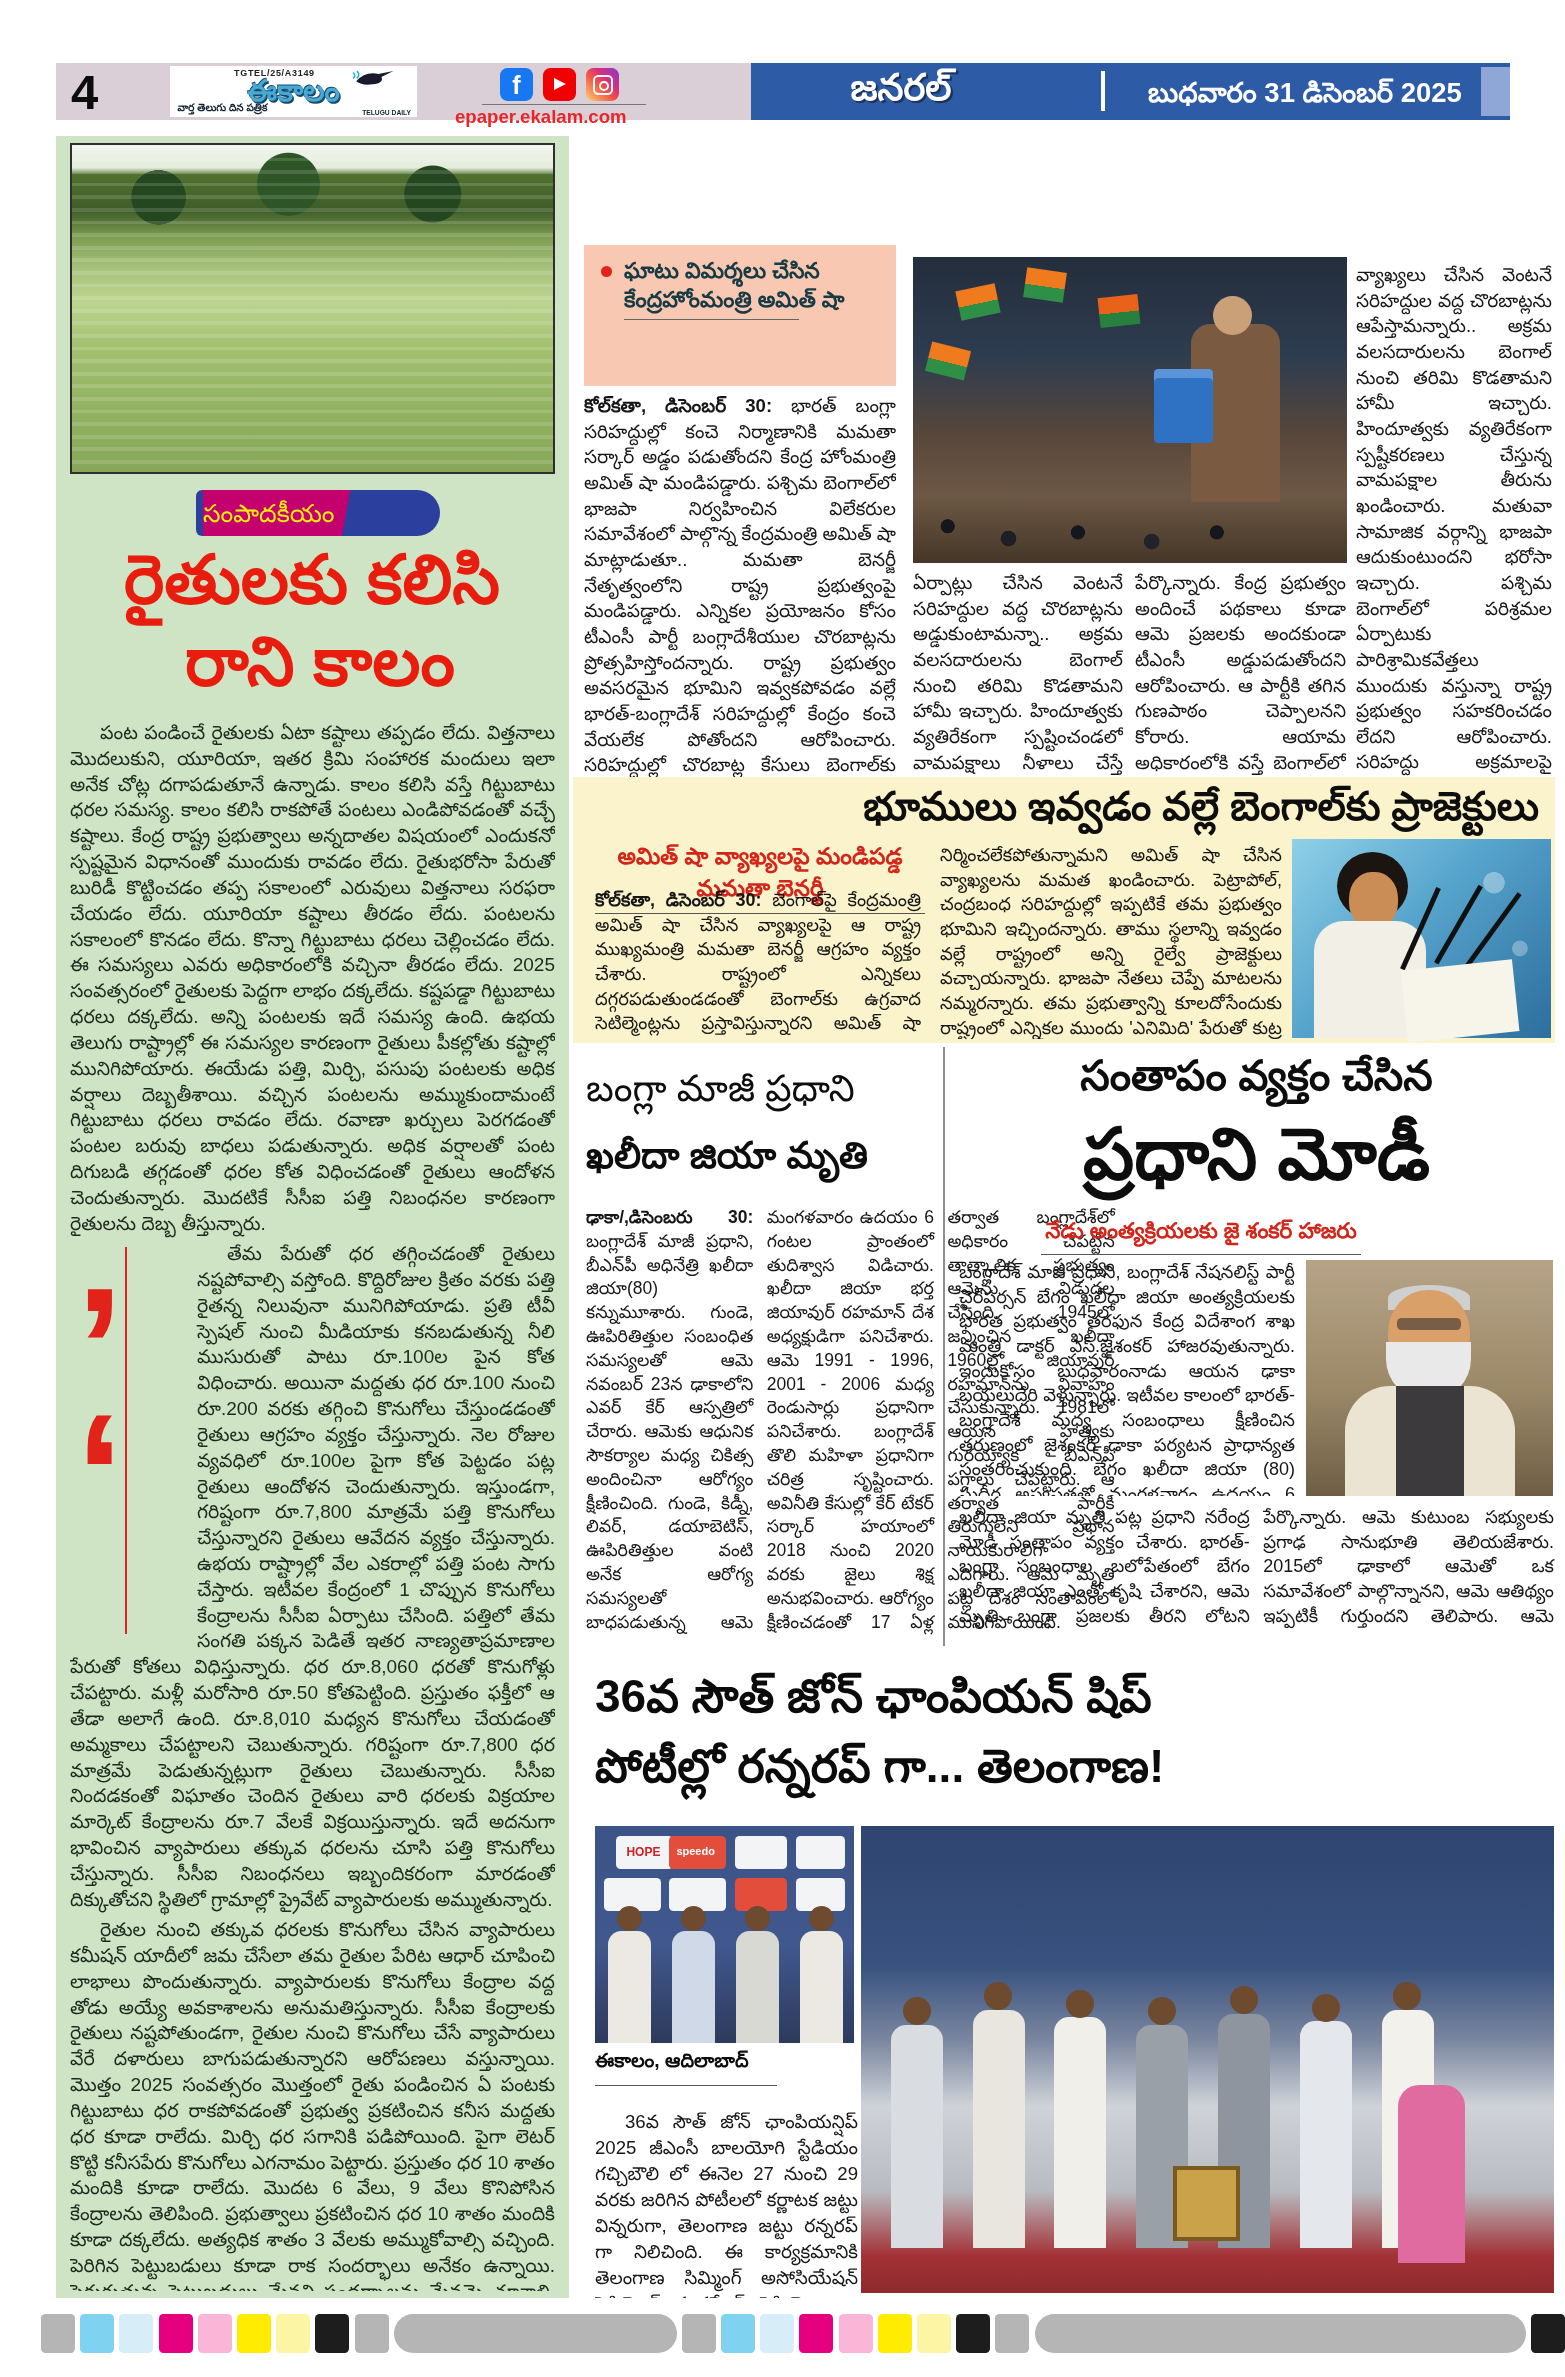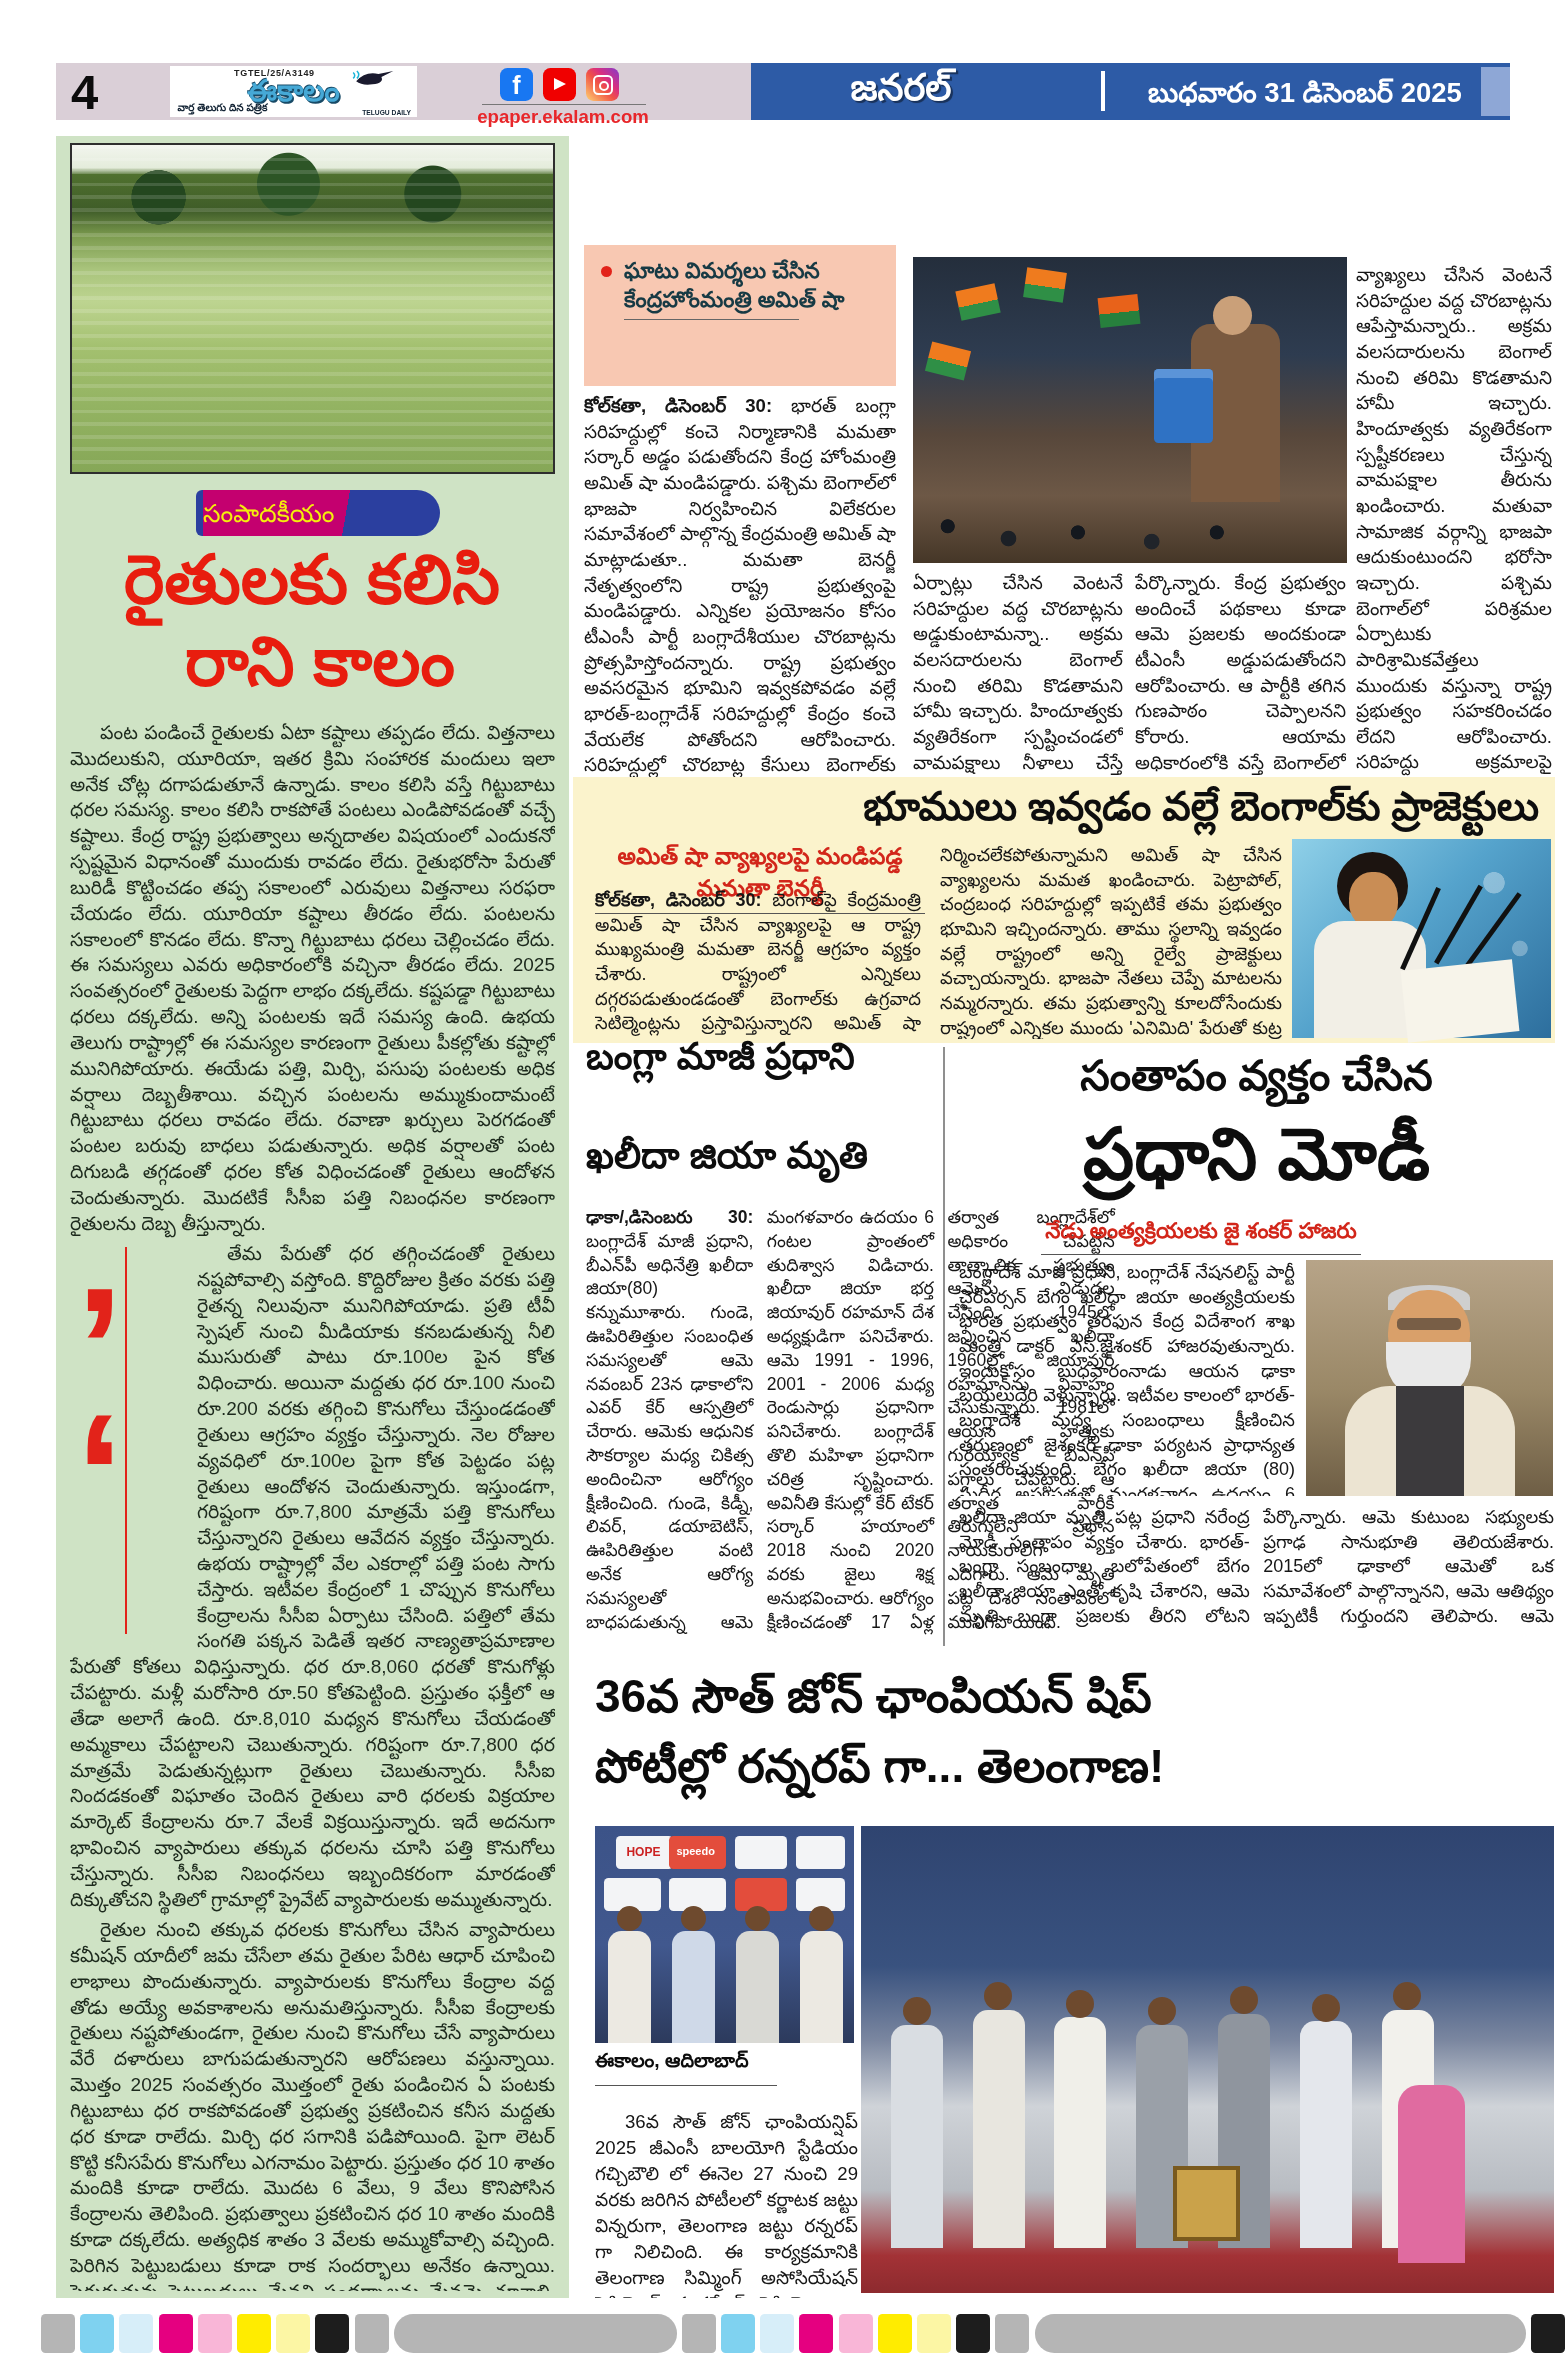--- a/index.html
+++ b/index.html
@@ -21,21 +21,21 @@
   .crow{position:absolute;right:22px;top:1.5px;width:45px;height:19.3px;}
   .soc{top:68px;width:33px;height:33px;border-radius:7.4px;color:#fff;text-align:center;}
   .soc-fb{left:500px;background:#1877f2;font-size:25px;font-weight:800;line-height:34px;}
   .soc-yt{left:543px;background:#f00000;}
   .yt-tri{position:absolute;left:11px;top:9.7px;width:0;height:0;border-left:12px solid #fff;
           border-top:6.7px solid transparent;border-bottom:6.7px solid transparent;}
   .soc-ig{left:586px;background:linear-gradient(45deg,#fed373 0%,#f15245 45%,#d92e7f 65%,#9b36b7 90%);}
   .ig-cam{position:absolute;left:6.7px;top:6.7px;width:16.4px;height:16.4px;border:2.2px solid #fff;border-radius:5.2px;}
   .ig-dot{position:absolute;left:12.6px;top:12.6px;width:6px;height:6px;border:2.2px solid #fff;border-radius:50%;}
   .url-rule{left:482px;top:104px;width:164px;border-top:1.5px solid #777;}
-  .site-url{left:455px;top:106px;width:216px;text-align:center;font-size:18.6px;font-weight:bold;color:#e8262a;}
+  .site-url{left:455px;top:106px;width:216px;text-align:left;font-size:18.6px;font-weight:bold;color:#e8262a;}
   .hdr-blue{left:751px;top:63px;width:759px;height:57px;background:#2d5ba6;}
   .section-name{left:782px;top:67px;width:238px;text-align:center;font-size:37px;font-weight:800;color:#fff;
                 text-shadow:2.2px 2.2px 0.7px rgba(0,0,0,.45);}
   .hdr-div{left:1101px;top:71px;width:3.7px;height:40px;background:#fff;}
   .hdr-date{left:1145px;top:77px;width:320px;text-align:center;font-size:27.5px;font-weight:800;color:#fff;}
   .hdr-sq{left:1481px;top:67px;width:29px;height:49px;background:#8ea7d6;}
 
   
   .edit-col{left:56px;top:136px;width:513px;height:2162px;background:#cfe3c5;}
   .paddy{left:70px;top:143px;width:485px;height:331px;border:2.2px solid #2e2e2e;box-sizing:border-box;
@@ -103,21 +103,21 @@
   .m-hair{position:absolute;left:45px;top:13.4px;width:71px;height:68px;border-radius:50%;background:#1c1410;}
   .m-face{position:absolute;left:57px;top:33px;width:49px;height:57px;border-radius:46%;background:#c98d55;}
   .m-shawl{position:absolute;left:22px;top:82px;width:112px;height:117px;border-radius:30px 30px 0 0;background:#f2efe6;}
   .m-mic{position:absolute;width:4.5px;height:89px;background:#111;}
   .mic1{left:126px;top:45px;transform:rotate(24deg);}
   .mic2{left:164px;top:41px;transform:rotate(30deg);}
   .mic3{left:199px;top:46px;transform:rotate(36deg);}
   .m-paper{position:absolute;left:112px;top:126px;width:112px;height:72px;background:#f7f4ea;transform:rotate(-6deg);}
 
   
-  .kh-h1{left:586px;top:1037px;width:351px;font-size:37px;font-weight:700;color:#0d0d0d;line-height:1.06;}
+  .kh-h1{left:586px;top:1069px;width:351px;font-size:37px;font-weight:400;color:#0d0d0d;line-height:1.06;}
   .kh-h2{left:586px;top:1136px;width:351px;font-size:37px;font-weight:800;color:#0d0d0d;line-height:1.06;}
   .kh-body{left:586px;top:1206px;width:348px;height:440px;column-count:2;column-gap:13.4px;
            font-size:17.5px;line-height:1.36;color:#161616;text-align:justify;}
   .mid-div{left:943px;top:1047px;width:2.2px;height:599px;background:#8f8f8f;}
 
   
   .mo-h1{left:959px;top:1052px;width:595px;text-align:center;font-size:42px;font-weight:800;color:#0d0d0d;}
   .mo-h2{left:959px;top:1113px;width:595px;text-align:center;font-size:72px;font-weight:800;color:#0d0d0d;}
   .mo-sub{left:1041px;top:1218px;width:320px;text-align:center;font-size:21.6px;font-weight:800;color:#d2261a;
           padding-bottom:6px;border-bottom:1.5px solid #555;}

